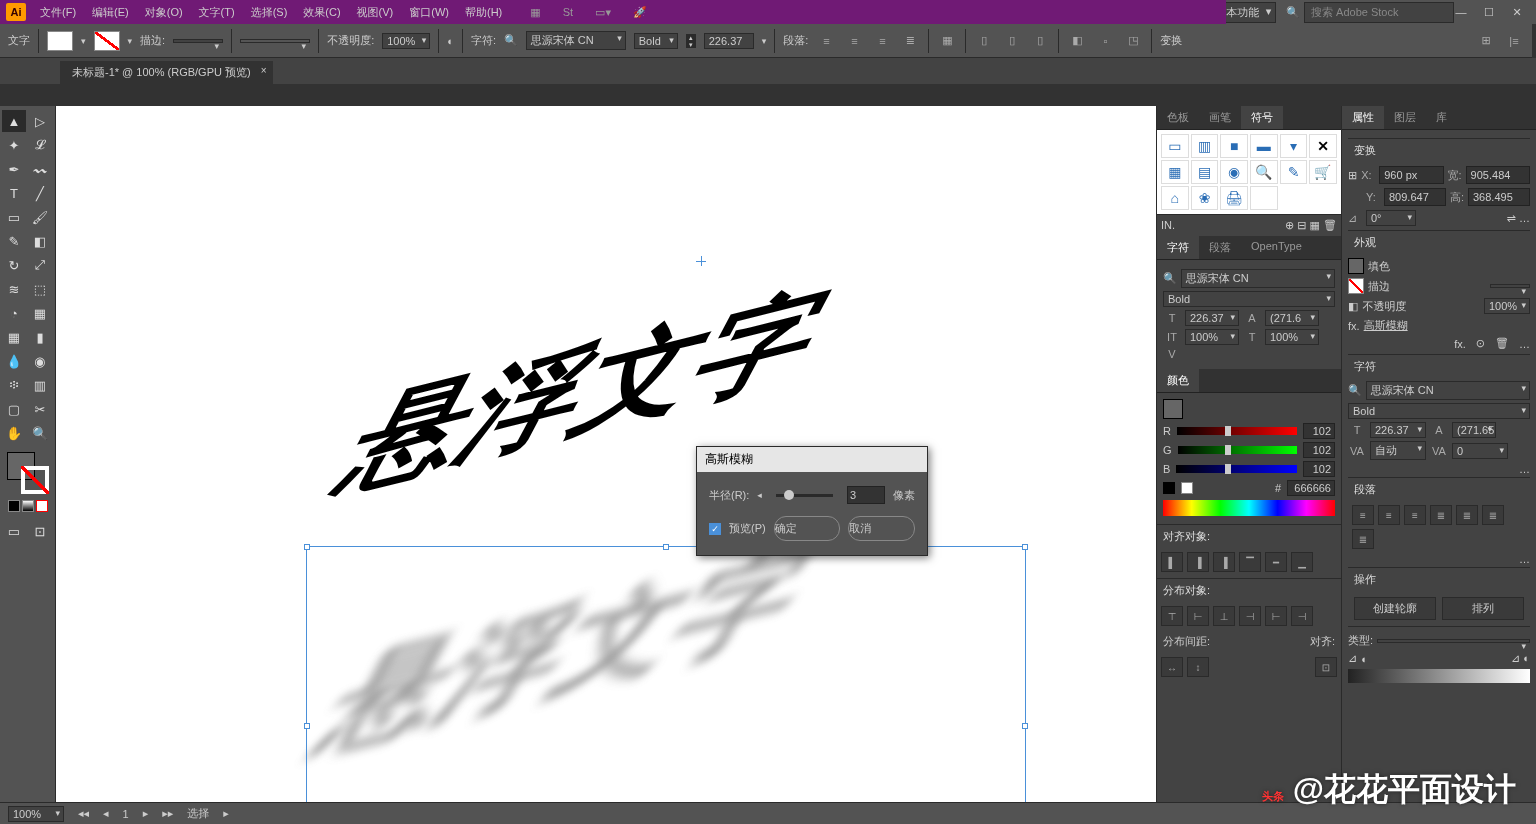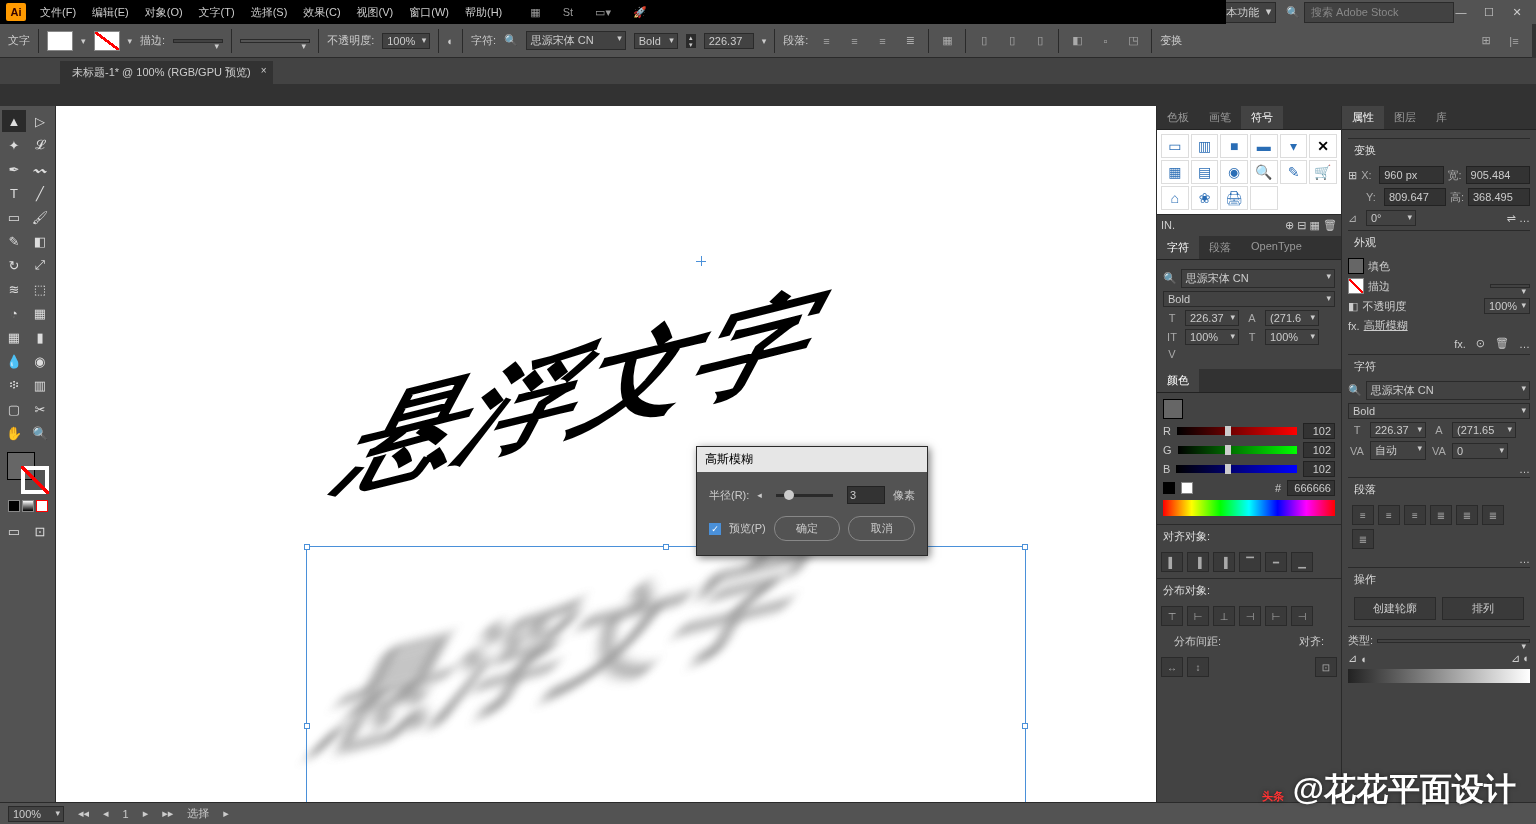--- a/index.html
+++ b/index.html
@@ -4,21 +4,21 @@
 <style>
 *{box-sizing:border-box;margin:0;padding:0;font-family:"Microsoft YaHei",sans-serif;font-size:11px;color:#ccc;user-select:none}
 body{background:#323232;width:1536px;height:824px;overflow:hidden;position:relative}
 .top-window-bar{height:24px;background:#535353;display:flex;align-items:center;padding:0 4px}
 .ai-logo{width:20px;height:18px;background:#FF9A00;color:#330000;font-weight:bold;font-size:11px;display:flex;align-items:center;justify-content:center;margin-right:8px;border-radius:2px}
 .window-controls{margin-left:auto;display:flex;gap:14px;padding-right:8px}
 .window-controls span{width:14px;height:14px;display:flex;align-items:center;justify-content:center;color:#ccc;cursor:pointer}
 .workspace-switcher{margin-left:auto;margin-right:10px;padding:2px 16px 2px 8px;background:#424242;border:1px solid #2a2a2a;position:relative}
 .workspace-switcher:after{content:"▾";position:absolute;right:4px;top:2px}
 .search-stock{width:150px;padding:2px 6px;background:#424242;border:1px solid #2a2a2a;color:#888}
-.menu-bar{height:22px;background:#000000;display:flex;align-items:center;padding-left:34px;gap:4px;border-bottom:1px solid #2a2a2a}
+.menu-bar{height:22px;background:#701a75;display:flex;align-items:center;padding-left:34px;gap:4px;border-bottom:1px solid #2a2a2a}
 .menu-bar span{padding:2px 6px;cursor:pointer}
 .menu-icons{margin-left:12px;display:flex;gap:10px}
 .control-bar{height:34px;background:#535353;display:flex;align-items:center;padding:0 8px;gap:8px;border-bottom:1px solid #2a2a2a}
 .cb-label{color:#ccc}
 .swatch{width:26px;height:20px;background:#fff;border:1px solid #888;position:relative}
 .swatch.none:after{content:"";position:absolute;inset:0;background:linear-gradient(to top right,transparent 45%,red 45%,red 55%,transparent 55%)}
 .dd{background:#424242;border:1px solid #2a2a2a;padding:1px 14px 1px 4px;position:relative;min-width:40px}
 .dd:after{content:"▾";position:absolute;right:3px;top:1px;font-size:9px}
 .num-field{background:#424242;border:1px solid #2a2a2a;padding:1px 4px;min-width:50px}
 .sep{width:1px;height:24px;background:#2a2a2a}
@@ -52,21 +52,21 @@
 .crosshair:before{width:10px;height:1px;top:5px}.crosshair:after{width:1px;height:10px;left:5px}
 .dialog{position:absolute;top:340px;left:640px;width:232px;background:#535353;border:1px solid #2a2a2a;box-shadow:2px 2px 8px rgba(0,0,0,.5);z-index:100}
 .dialog-title{background:#e6e6e6;color:#000;padding:4px 8px;font-size:12px}
 .dialog-body{padding:14px 12px}
 .d-row{display:flex;align-items:center;gap:8px;margin-bottom:12px}
 .slider{flex:1;height:3px;background:#2a2a2a;position:relative;margin:0 6px}
 .slider-thumb{position:absolute;width:10px;height:10px;border-radius:50%;background:#ccc;top:-4px;left:8px}
 .d-input{width:38px;background:#333;border:1px solid #222;padding:2px;color:#ccc;text-align:left}
 .d-btns{display:flex;align-items:center;gap:8px}
 .chk{width:12px;height:12px;background:#4a90d9;display:flex;align-items:center;justify-content:center;color:#fff;font-size:9px}
-.dbtn{flex:1;border:1px solid #888;border-radius:12px;padding:4px 0;text-align:center;cursor:pointer}
+.dbtn{flex:1;border:1px solid #888;border-radius:12px;padding:4px 0;cursor:pointer}
 .panels{width:380px;background:#434343;display:flex}
 .panel-col{flex:1;display:flex;flex-direction:column;border-left:1px solid #2a2a2a;overflow:hidden}
 .panel-tabs{display:flex;background:#323232;border-bottom:1px solid #222}
 .ptab{padding:4px 10px;cursor:pointer;color:#999}
 .ptab.active{background:#434343;color:#fff}
 .panel-body{padding:6px;background:#434343}
 .symbol-grid{display:grid;grid-template-columns:repeat(6,1fr);gap:2px;padding:4px;background:#fff}
 .sym{height:24px;background:#fff;border:1px solid #ddd;display:flex;align-items:center;justify-content:center;color:#2a6db5;font-size:14px}
 .sym.x{background:#fff;color:#000;font-weight:bold}
 .char-row{display:flex;gap:4px;align-items:center;margin:3px 0}
@@ -405,21 +405,21 @@
       </div>
       <div class="section-hdr">分布对象:</div>
       <div class="align-grid">
         <div class="align-btn">⊤</div>
           <div class="align-btn">⊢</div>
           <div class="align-btn">⊥</div>
         <div class="align-btn">⊣</div>
           <div class="align-btn">⊢</div>
           <div class="align-btn">⊣</div>
       </div>
-      <div style="display:flex;padding:4px 17px;gap:8px">
+      <div style="display:flex;padding:4px 6px;gap:8px">
         <span>分布间距:</span>
         <span style="margin-left:auto">对齐:</span>
       </div>
       <div class="align-grid">
           <div class="align-btn">↔</div>
           <div class="align-btn">↕</div>
           <div style="flex:1"></div>
           <div class="align-btn">⊡</div>
         </div>
     </div>
@@ -483,21 +483,21 @@
             <span>🔍</span>
             <div class="dd" style="flex:1">思源宋体 CN</div>
           </div>
         <div class="char-row">
             <div class="dd" style="flex:1">Bold</div>
           </div>
         <div class="char-row">
             <span class="lbl">T</span>
             <div class="dd" style="width:56px">226.37</div>
             <span class="lbl">A</span>
-            <div class="dd" style="width:64px">(271.65</div>
+            <div class="dd" style="width:44px">(271.65</div>
           </div>
         <div class="char-row">
             <span class="lbl">VA</span>
             <div class="dd" style="width:56px">自动</div>
             <span class="lbl">VA</span>
             <div class="dd" style="width:56px">0</div>
           </div>
         <div style="text-align:right">…</div>
 
         <div class="section-hdr">段落</div>

